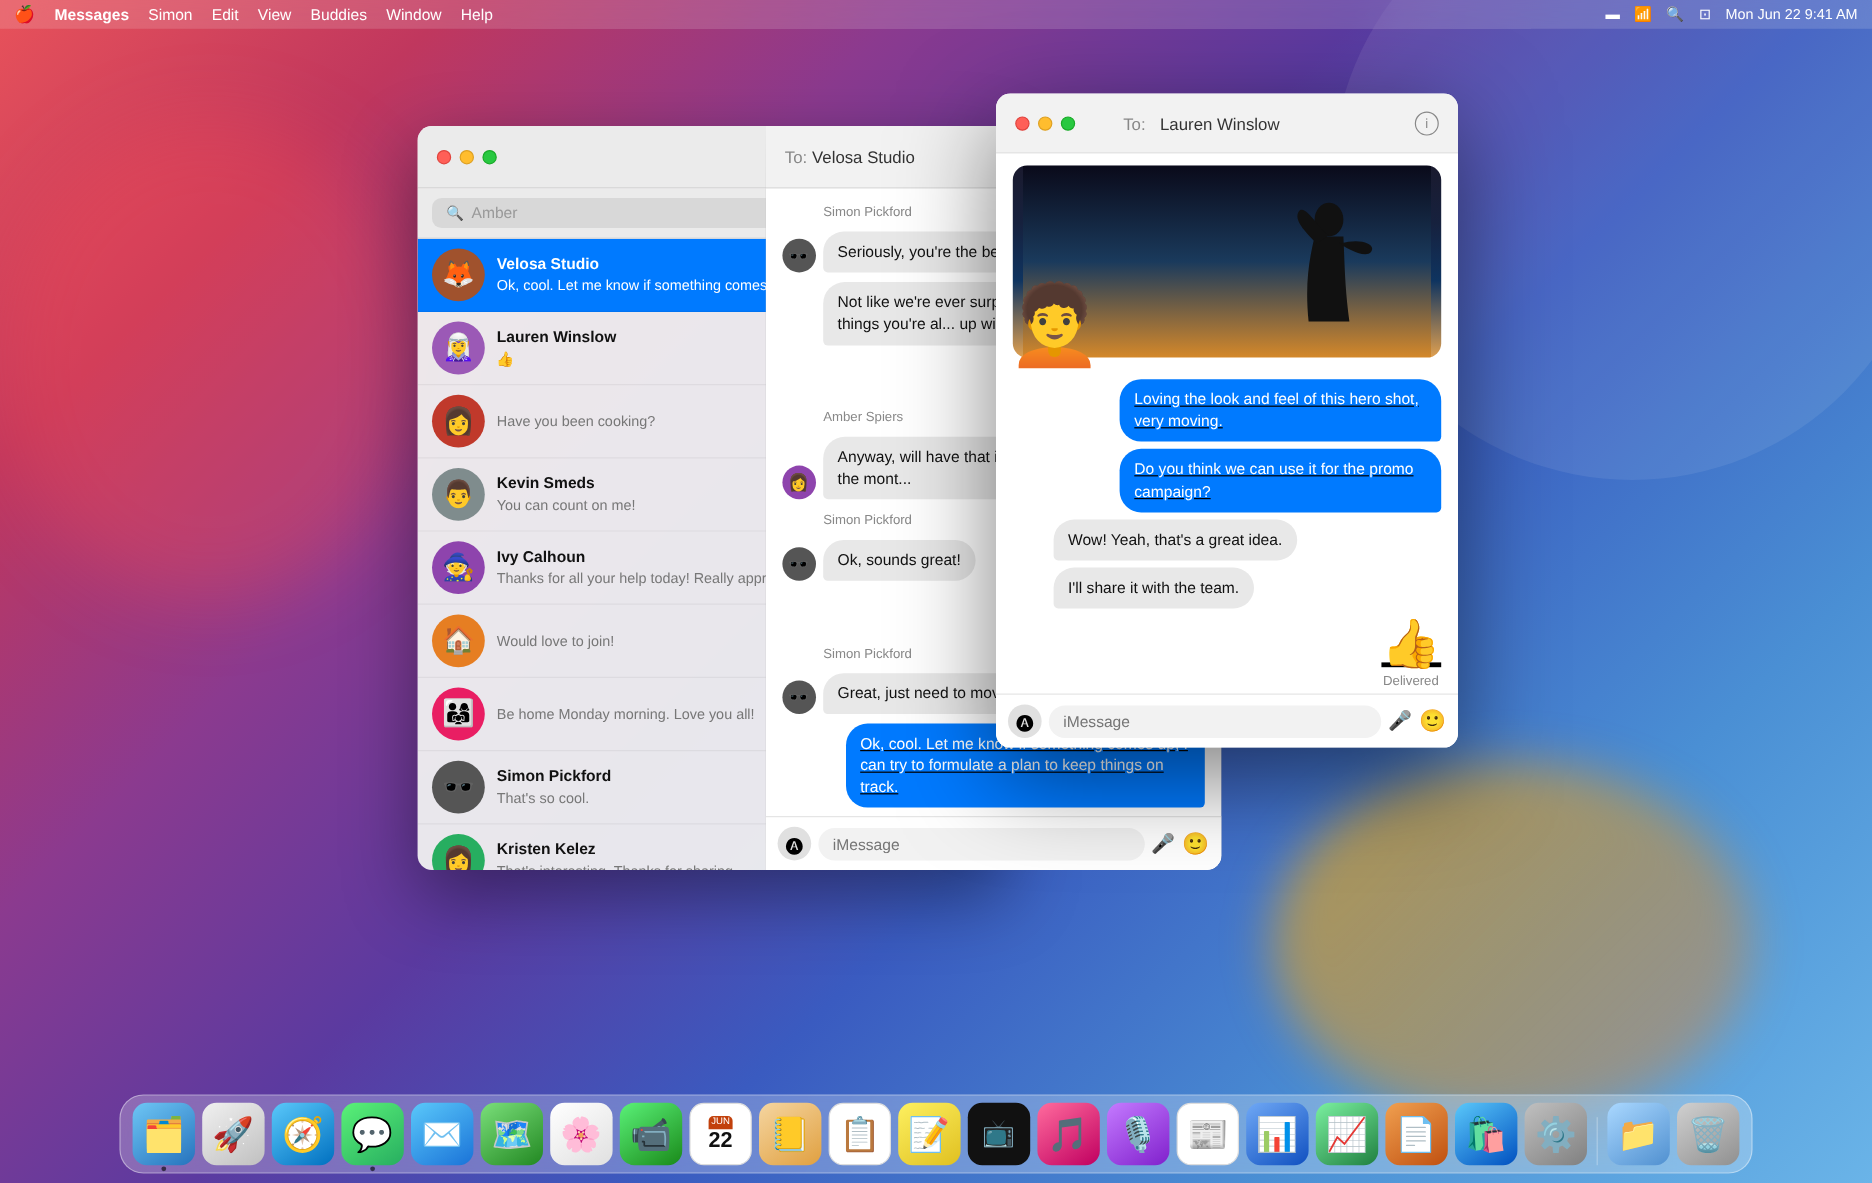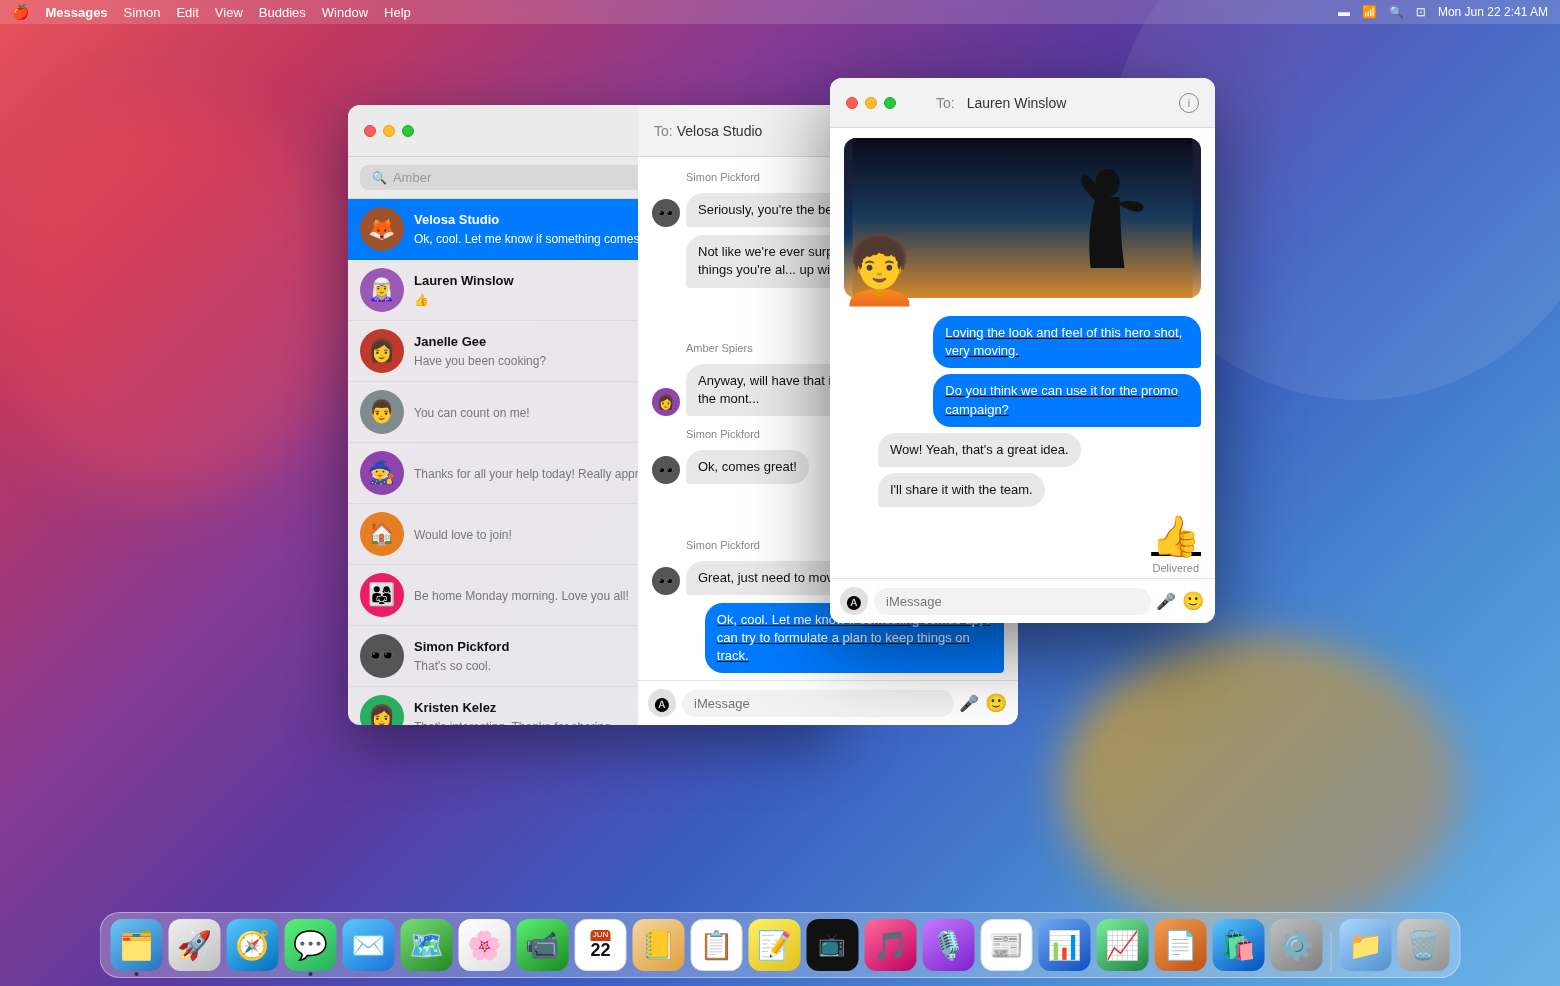--- a/index.html
+++ b/index.html
@@ -473,21 +473,21 @@
     <span>View</span>
     <span>Buddies</span>
     <span>Window</span>
     <span>Help</span>
   </div>
   <div class="menubar-right">
     <span>▬</span>
     <span>📶</span>
     <span>🔍</span>
     <span>⊡</span>
-    <span>Mon Jun 22  2:41 AM</span>
+    <span>Mon Jun 22  9:41 AM</span>
   </div>
 </div>
 
 <div class="messages-window-back">
 
   <div class="title-bar">
     <div class="traffic-lights">
       <div class="tl-btn tl-close"></div>
       <div class="tl-btn tl-minimize"></div>
       <div class="tl-btn tl-maximize"></div>
@@ -528,42 +528,46 @@
         </div>
         <span class="conv-preview">👍</span>
       </div>
     </div>
 
     <div class="conv-item">
       <div class="conv-avatar av-janelle">
         <span style="font-size:22px;">👩</span>
       </div>
       <div class="conv-info">
-        <div class="conv-header">
-          <span class="conv-name">Janelle Gee</span>
-          <span class="conv-time">Yesterday</span>
-        </div>
         <span class="conv-preview">Have you been cooking?</span>
       </div>
     </div>
 
     <div class="conv-item">
       <div class="conv-avatar av-kevin">
         <span style="font-size:22px;">👨</span>
       </div>
       <div class="conv-info">
+        <div class="conv-header">
+          <span class="conv-name">Kevin Smeds</span>
+          <span class="conv-time">Yesterday</span>
+        </div>
         <span class="conv-preview">You can count on me!</span>
       </div>
     </div>
 
     <div class="conv-item">
       <div class="conv-avatar av-ivy">
         <span style="font-size:22px;">🧙</span>
       </div>
       <div class="conv-info">
+        <div class="conv-header">
+          <span class="conv-name">Ivy Calhoun</span>
+          <span class="conv-time">Saturday</span>
+        </div>
         <span class="conv-preview">Thanks for all your help today! Really appreciate it.</span>
       </div>
     </div>
 
     <div class="conv-item">
       <div class="conv-avatar av-neighborhood">
         <span style="font-size:22px;">🏠</span>
       </div>
       <div class="conv-info">
         <span class="conv-preview">Would love to join!</span>
@@ -634,21 +638,21 @@
 
     <div class="sender-label">Amber Spiers</div>
     <div class="msg-row">
       <div class="msg-avatar-small" style="background:#8e44ad; border-radius:50%; width:28px; height:28px; display:flex; align-items:center; justify-content:center; font-size:14px; flex-shrink:0;">👩</div>
       <div class="bubble incoming">Anyway, will have that in... just in time for the mont...</div>
     </div>
 
     <div class="sender-label">Simon Pickford</div>
     <div class="msg-row">
       <div class="msg-avatar-small" style="background:#555; border-radius:50%; width:28px; height:28px; display:flex; align-items:center; justify-content:center; font-size:14px; flex-shrink:0;">🕶️</div>
-      <div class="bubble incoming">Ok, comes great!</div>
+      <div class="bubble incoming">Ok, sounds great!</div>
     </div>
 
     <div class="msg-row outgoing">
       <div class="bubble green">Sour...</div>
     </div>
 
     <div class="sender-label">Simon Pickford</div>
     <div class="msg-row">
       <div class="msg-avatar-small" style="background:#555; border-radius:50%; width:28px; height:28px; display:flex; align-items:center; justify-content:center; font-size:14px; flex-shrink:0;">🕶️</div>
       <div class="bubble incoming">Great, just need to move... a little bit.</div>

